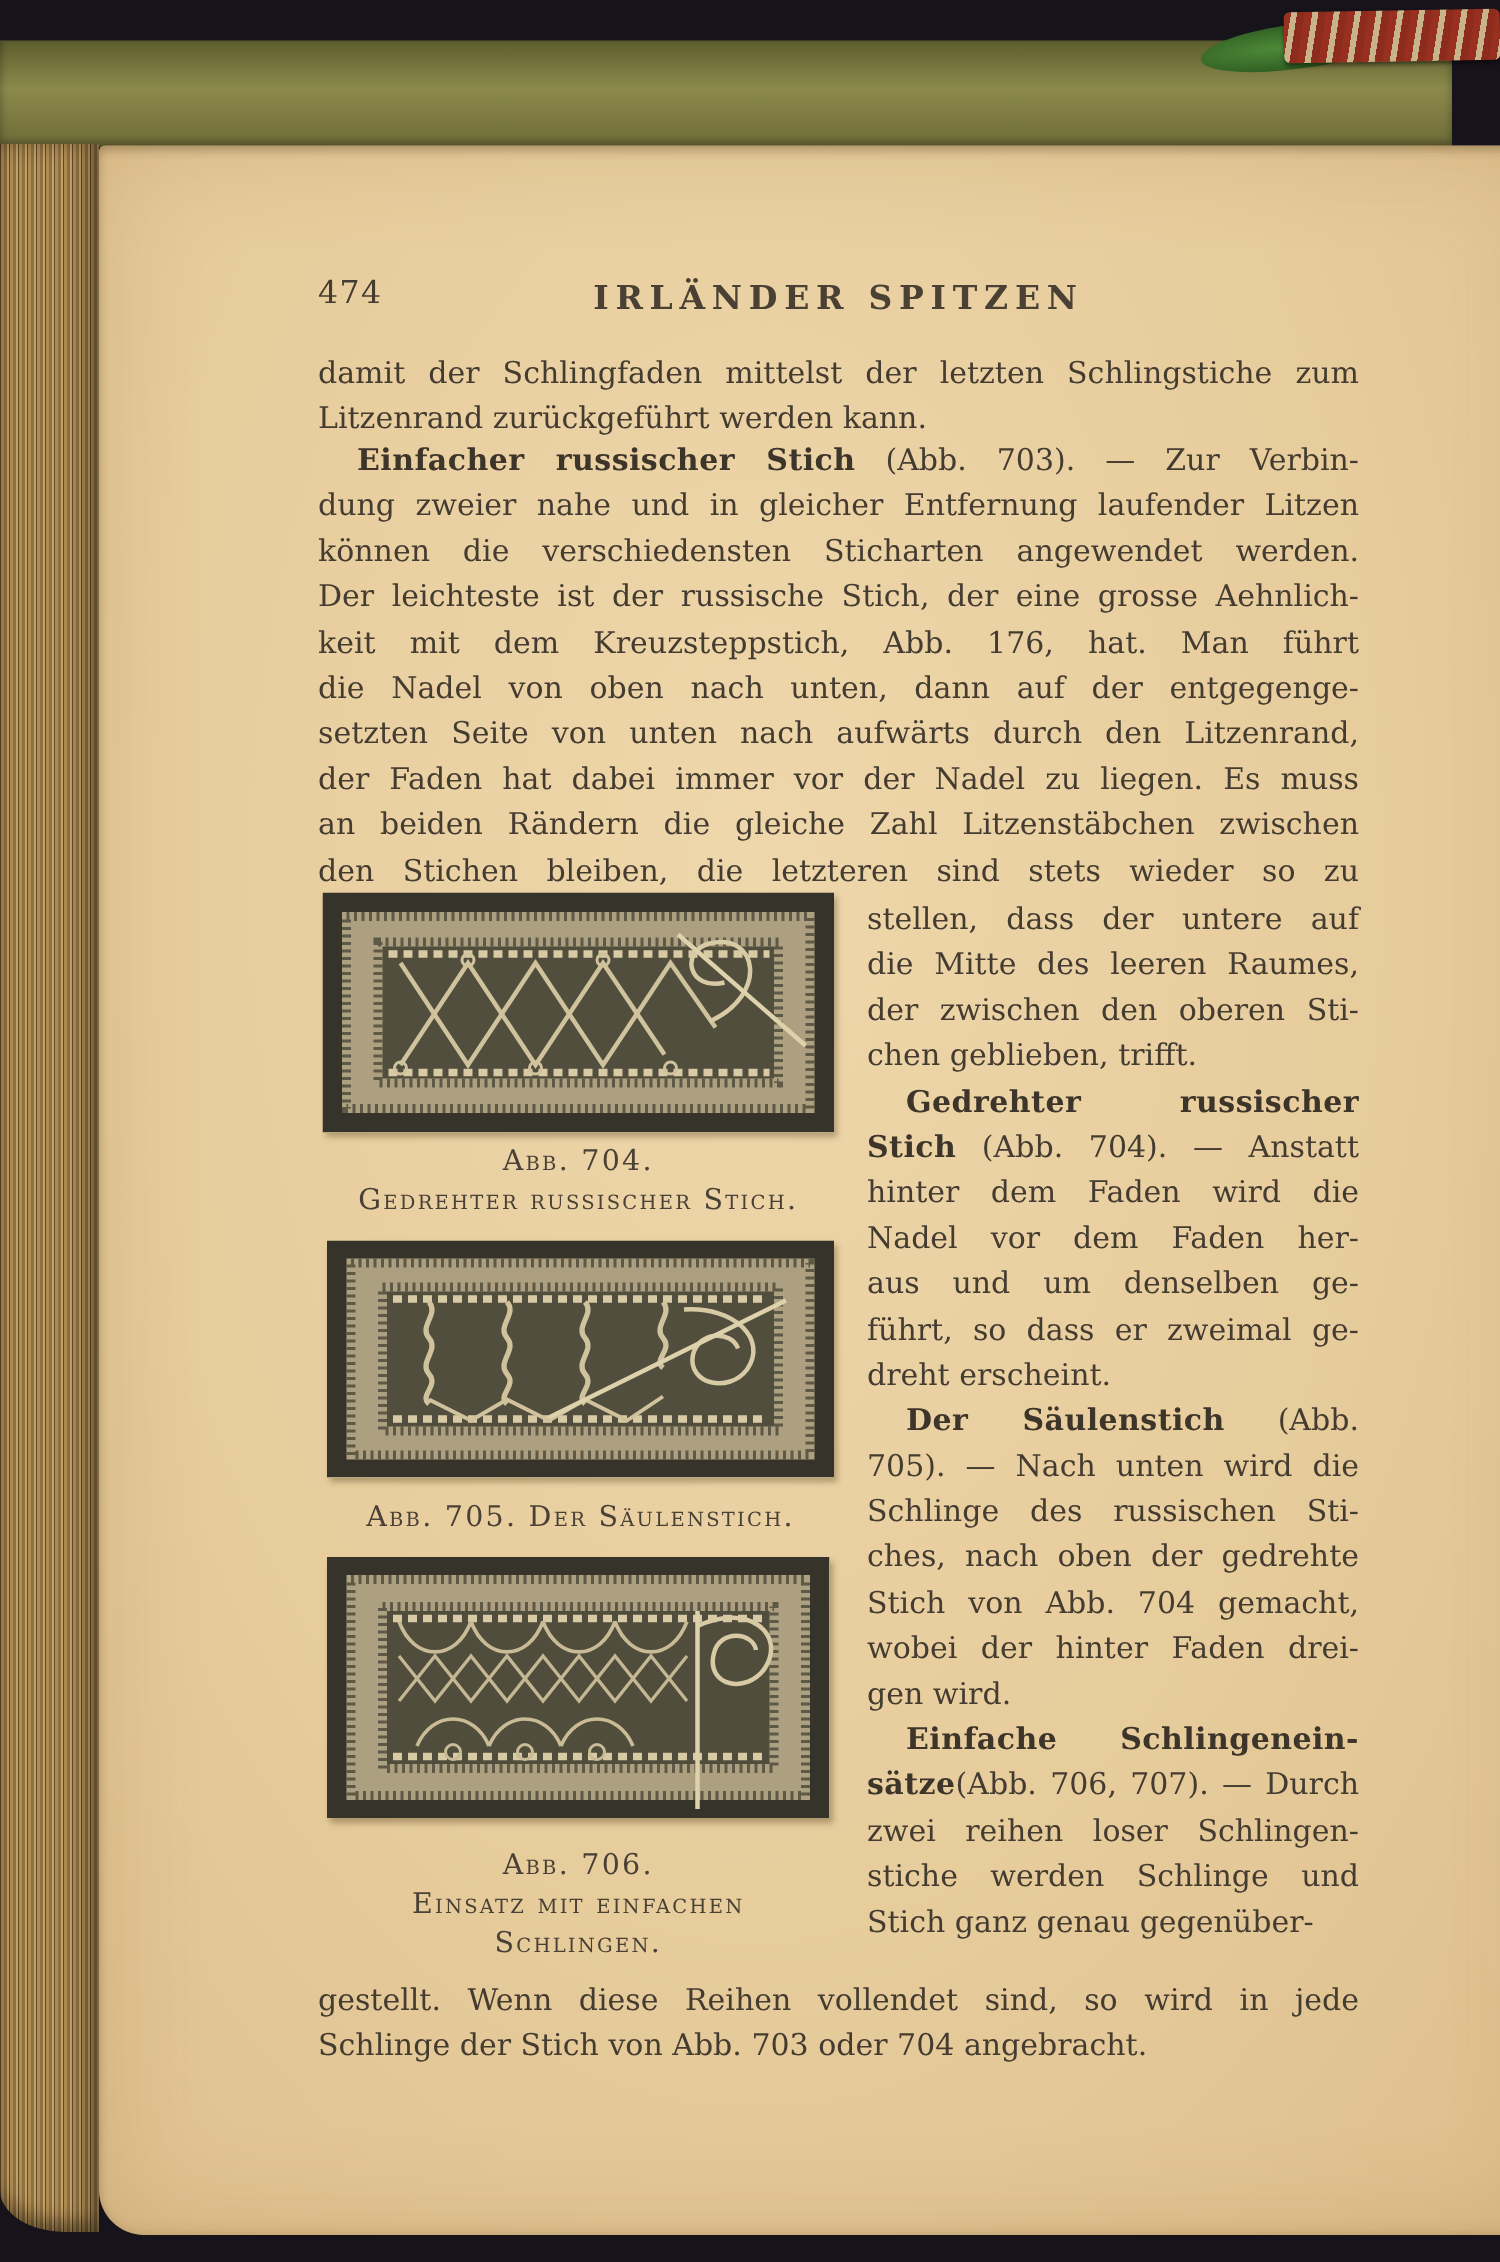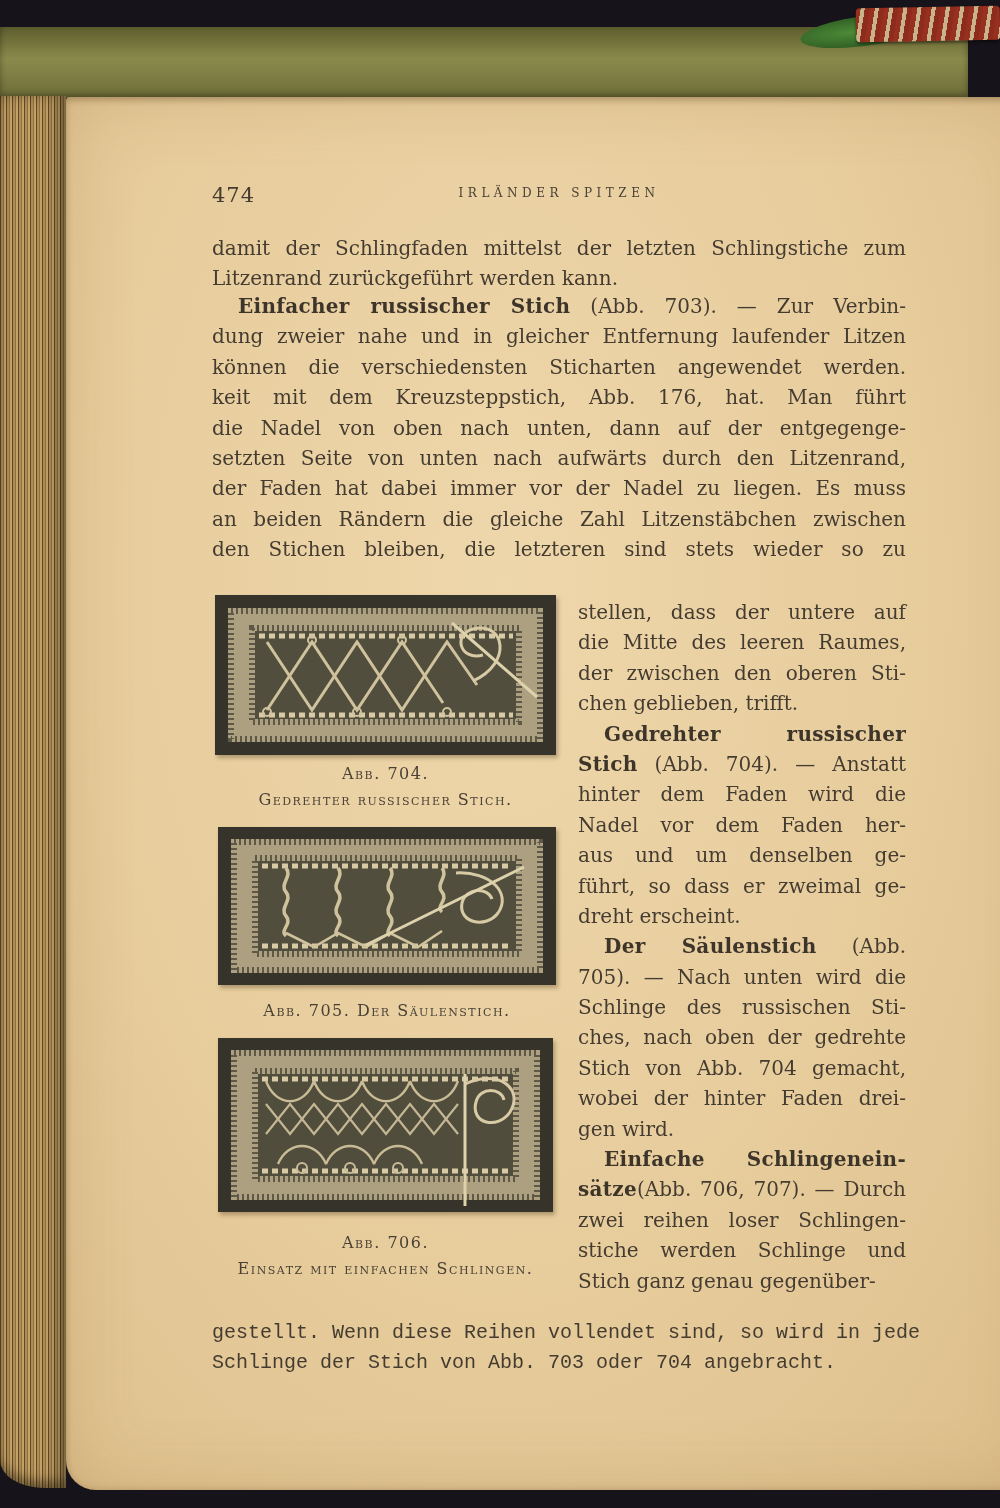--- a/index.html
+++ b/index.html
@@ -31,40 +31,40 @@
   
   .page{position:absolute;left:66px;top:97px;width:970px;height:1393px;
         background:radial-gradient(ellipse at 45% 35%,#eed7ab 0%,#e7cc9c 55%,#dcbe8b 100%);
         border-radius:4px 10px 16px 30px;
         box-shadow:inset 0 0 70px rgba(140,100,40,.20), inset 0 3px 6px rgba(60,40,10,.25),
                    inset -4px 0 10px rgba(90,60,20,.18);
         color:#453c31;}
 
   .pagenum{position:absolute;left:146px;top:86px;font-size:21px;letter-spacing:1px;}
   .runhead{position:absolute;left:146px;top:89px;width:694px;text-align:center;
-           font-size:12px;font-weight:normal;letter-spacing:4.5px;color:#4a4034;}
+           font-size:22px;font-weight:bold;letter-spacing:4.5px;color:#4a4034;}
 
   .block{position:absolute;font-size:20px;}
   .line{height:30.4px;line-height:30.4px;white-space:nowrap;}
   .j{text-align:justify;text-align-last:justify;}
   .ind{text-indent:26px;}
   .line b{font-weight:bold;letter-spacing:.3px;color:#3d342a;}
 
   .intro{left:146px;top:136px;width:694px;}
   .para {left:146px;top:194px;width:694px;}
   .column{left:512px;top:500px;width:328px;}
-  .closing{left:146px;top:1221px;width:694px;font-family:Liberation Mono, monospace;}
+  .closing{left:146px;top:1221px;width:694px;}
 
   .fig{position:absolute;box-shadow:2px 3px 4px rgba(70,50,20,.35);}
   .fig svg{display:block;}
   .f704{left:149px;top:498px;}
   .f705{left:152px;top:730px;}
   .f706{left:152px;top:941px;}
 
-  .caption{position:absolute;text-align:center;font-size:16px;line-height:26px;
+  .caption{position:absolute;text-align:center;font-size:19px;line-height:26px;
            font-variant:small-caps;letter-spacing:1.5px;color:#4a4136;}
   .c704{left:149px;top:664px;width:341px;}
   .c705{left:152px;top:901px;width:338px;}
   .c706{left:152px;top:1133px;width:335px;}
 </style>
 </head>
 <body>
 
 <div class="scene">
 
@@ -82,20 +82,21 @@
 
     <div class="block intro">
       <div class="line j"><b></b><span>damit der Schlingfaden mittelst der letzten Schlingstiche zum</span></div>
       <div class="line"><b></b><span>Litzenrand zurückgeführt werden kann.</span></div>
     </div>
 
     <div class="block para">
       <div class="line j ind"><b>Einfacher russischer Stich</b><span> (Abb. 703). — Zur Verbin-</span></div>
       <div class="line j"><b></b><span>dung zweier nahe und in gleicher Entfernung laufender Litzen</span></div>
       <div class="line j"><b></b><span>können die verschiedensten Sticharten angewendet werden.</span></div>
+      <div class="line j"><b></b><span>Der leichteste ist der russische Stich, der eine grosse Aehnlich-</span></div>
       <div class="line j"><b></b><span>keit mit dem Kreuzsteppstich, Abb. 176, hat. Man führt</span></div>
       <div class="line j"><b></b><span>die Nadel von oben nach unten, dann auf der entgegenge-</span></div>
       <div class="line j"><b></b><span>setzten Seite von unten nach aufwärts durch den Litzenrand,</span></div>
       <div class="line j"><b></b><span>der Faden hat dabei immer vor der Nadel zu liegen. Es muss</span></div>
       <div class="line j"><b></b><span>an beiden Rändern die gleiche Zahl Litzenstäbchen zwischen</span></div>
       <div class="line j"><b></b><span>den Stichen bleiben, die letzteren sind stets wieder so zu</span></div>
     </div>
 
     <div class="fig f704">
       <svg width="341" height="160" viewBox="0 0 341 160">

